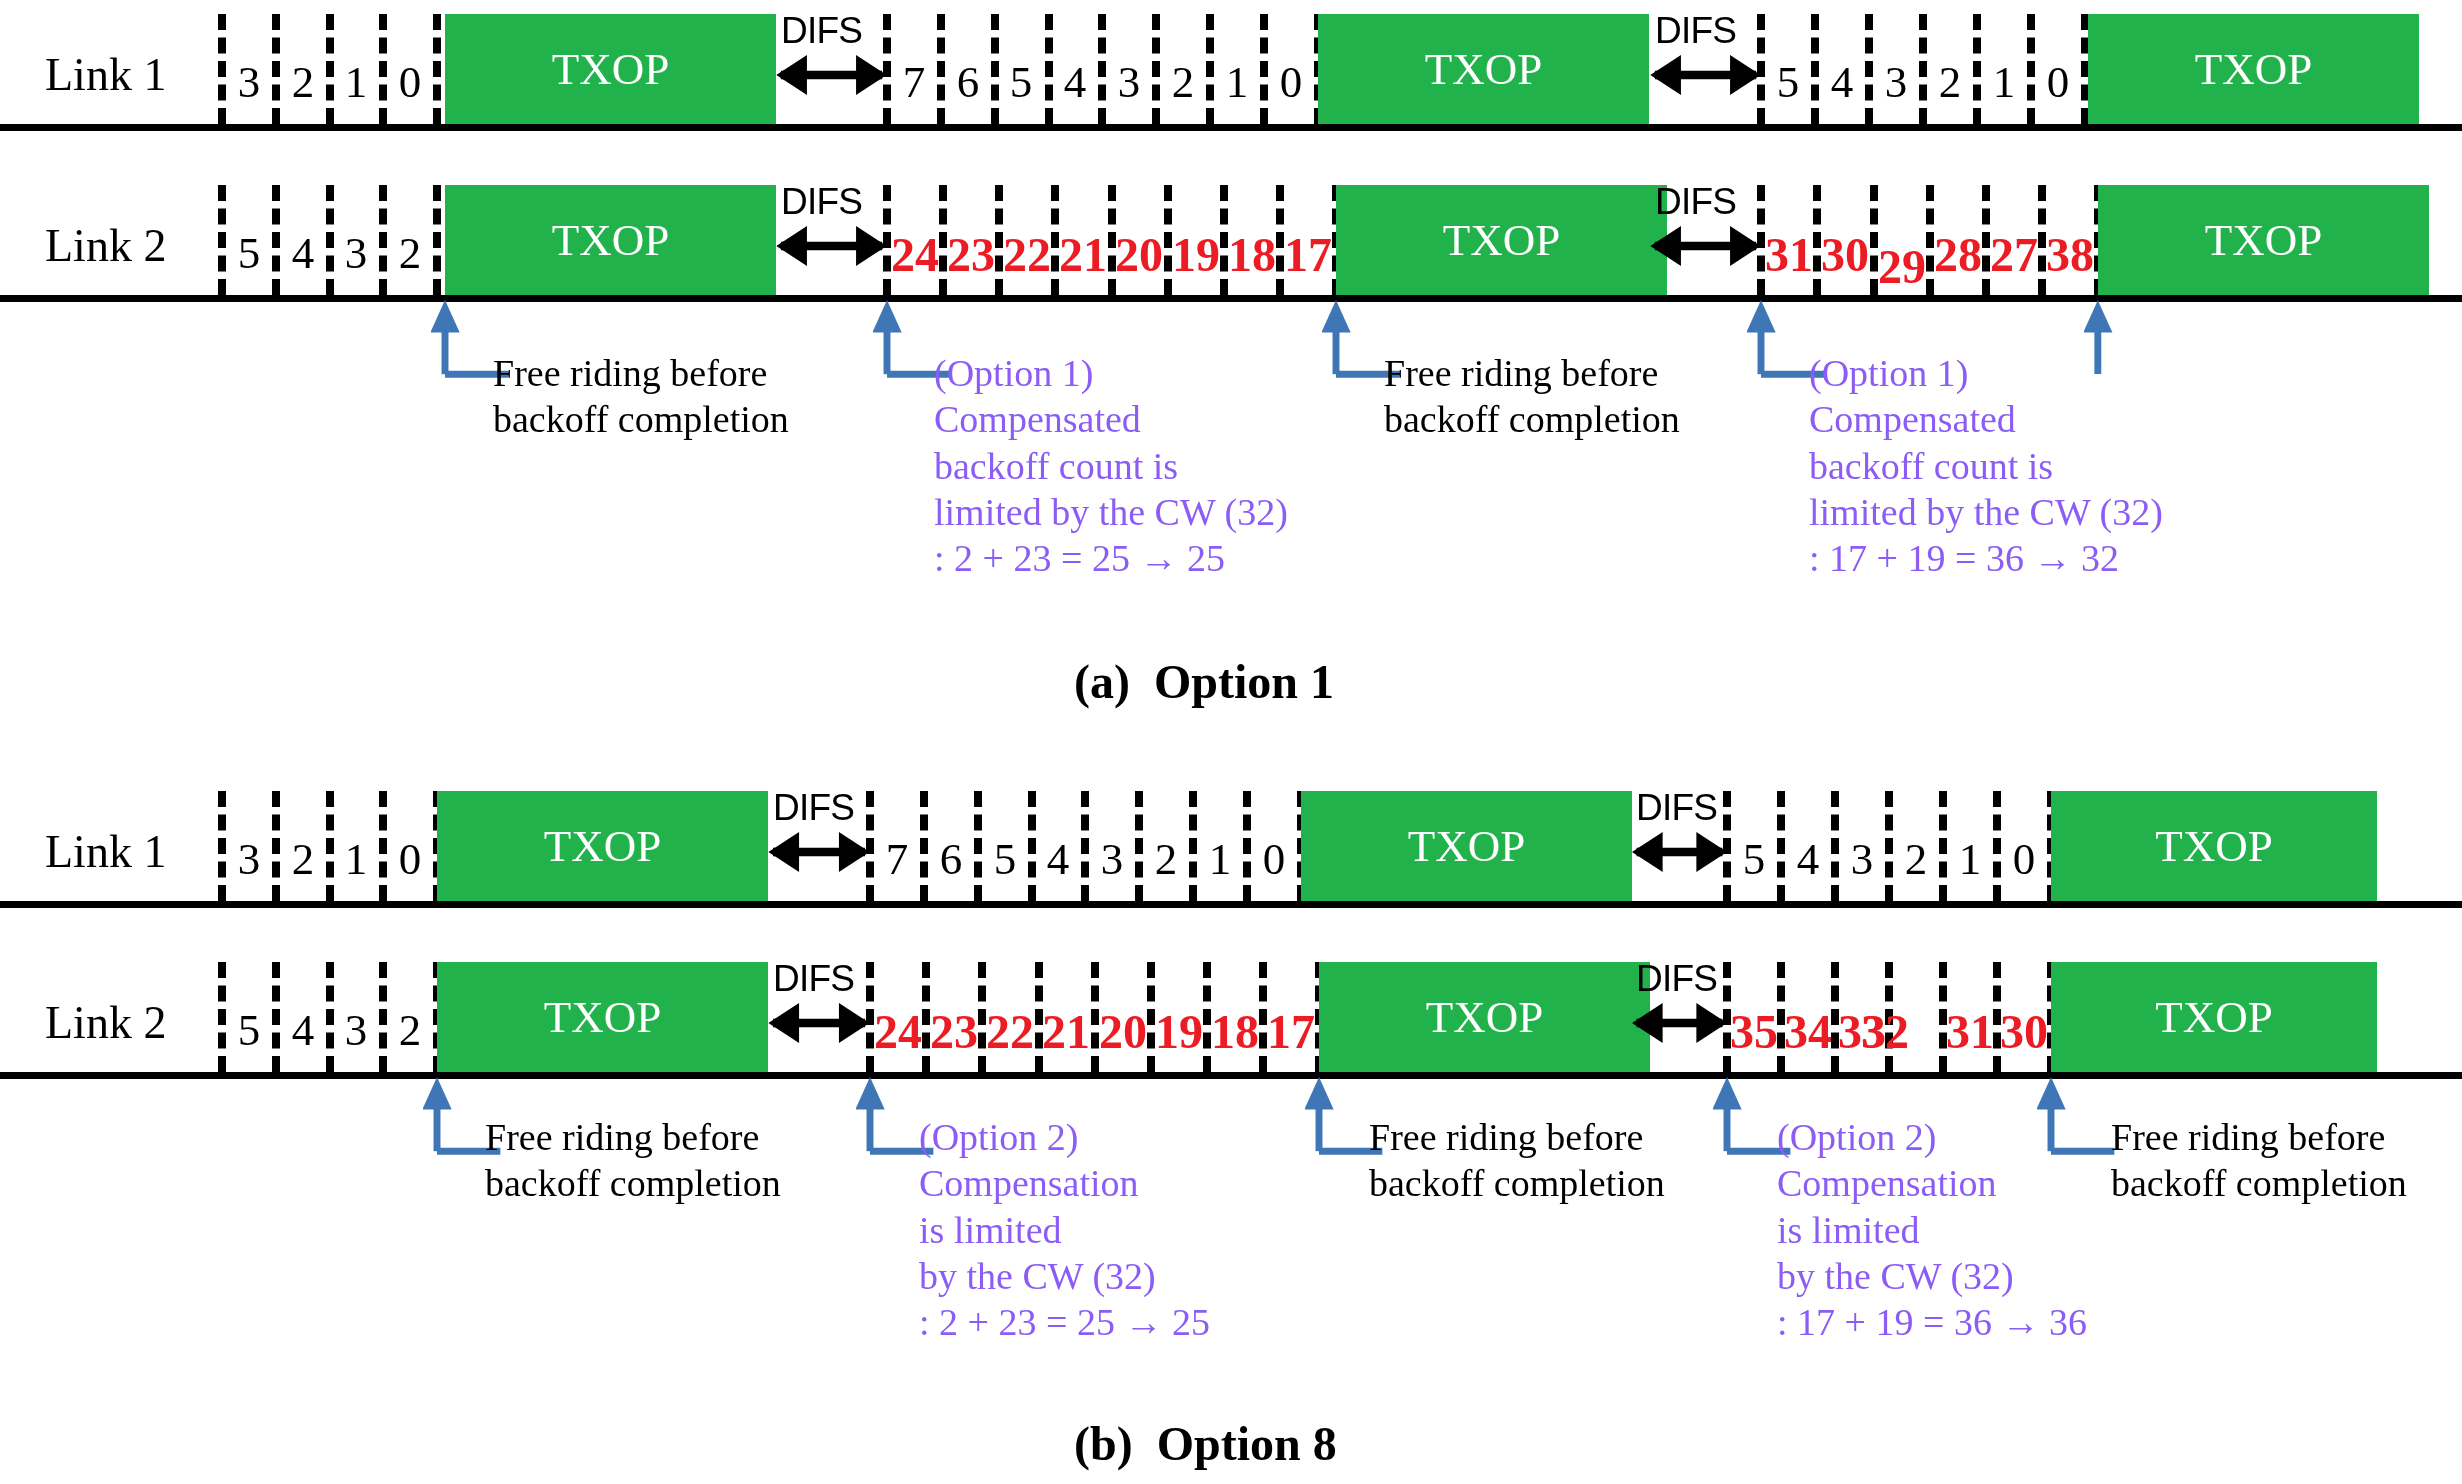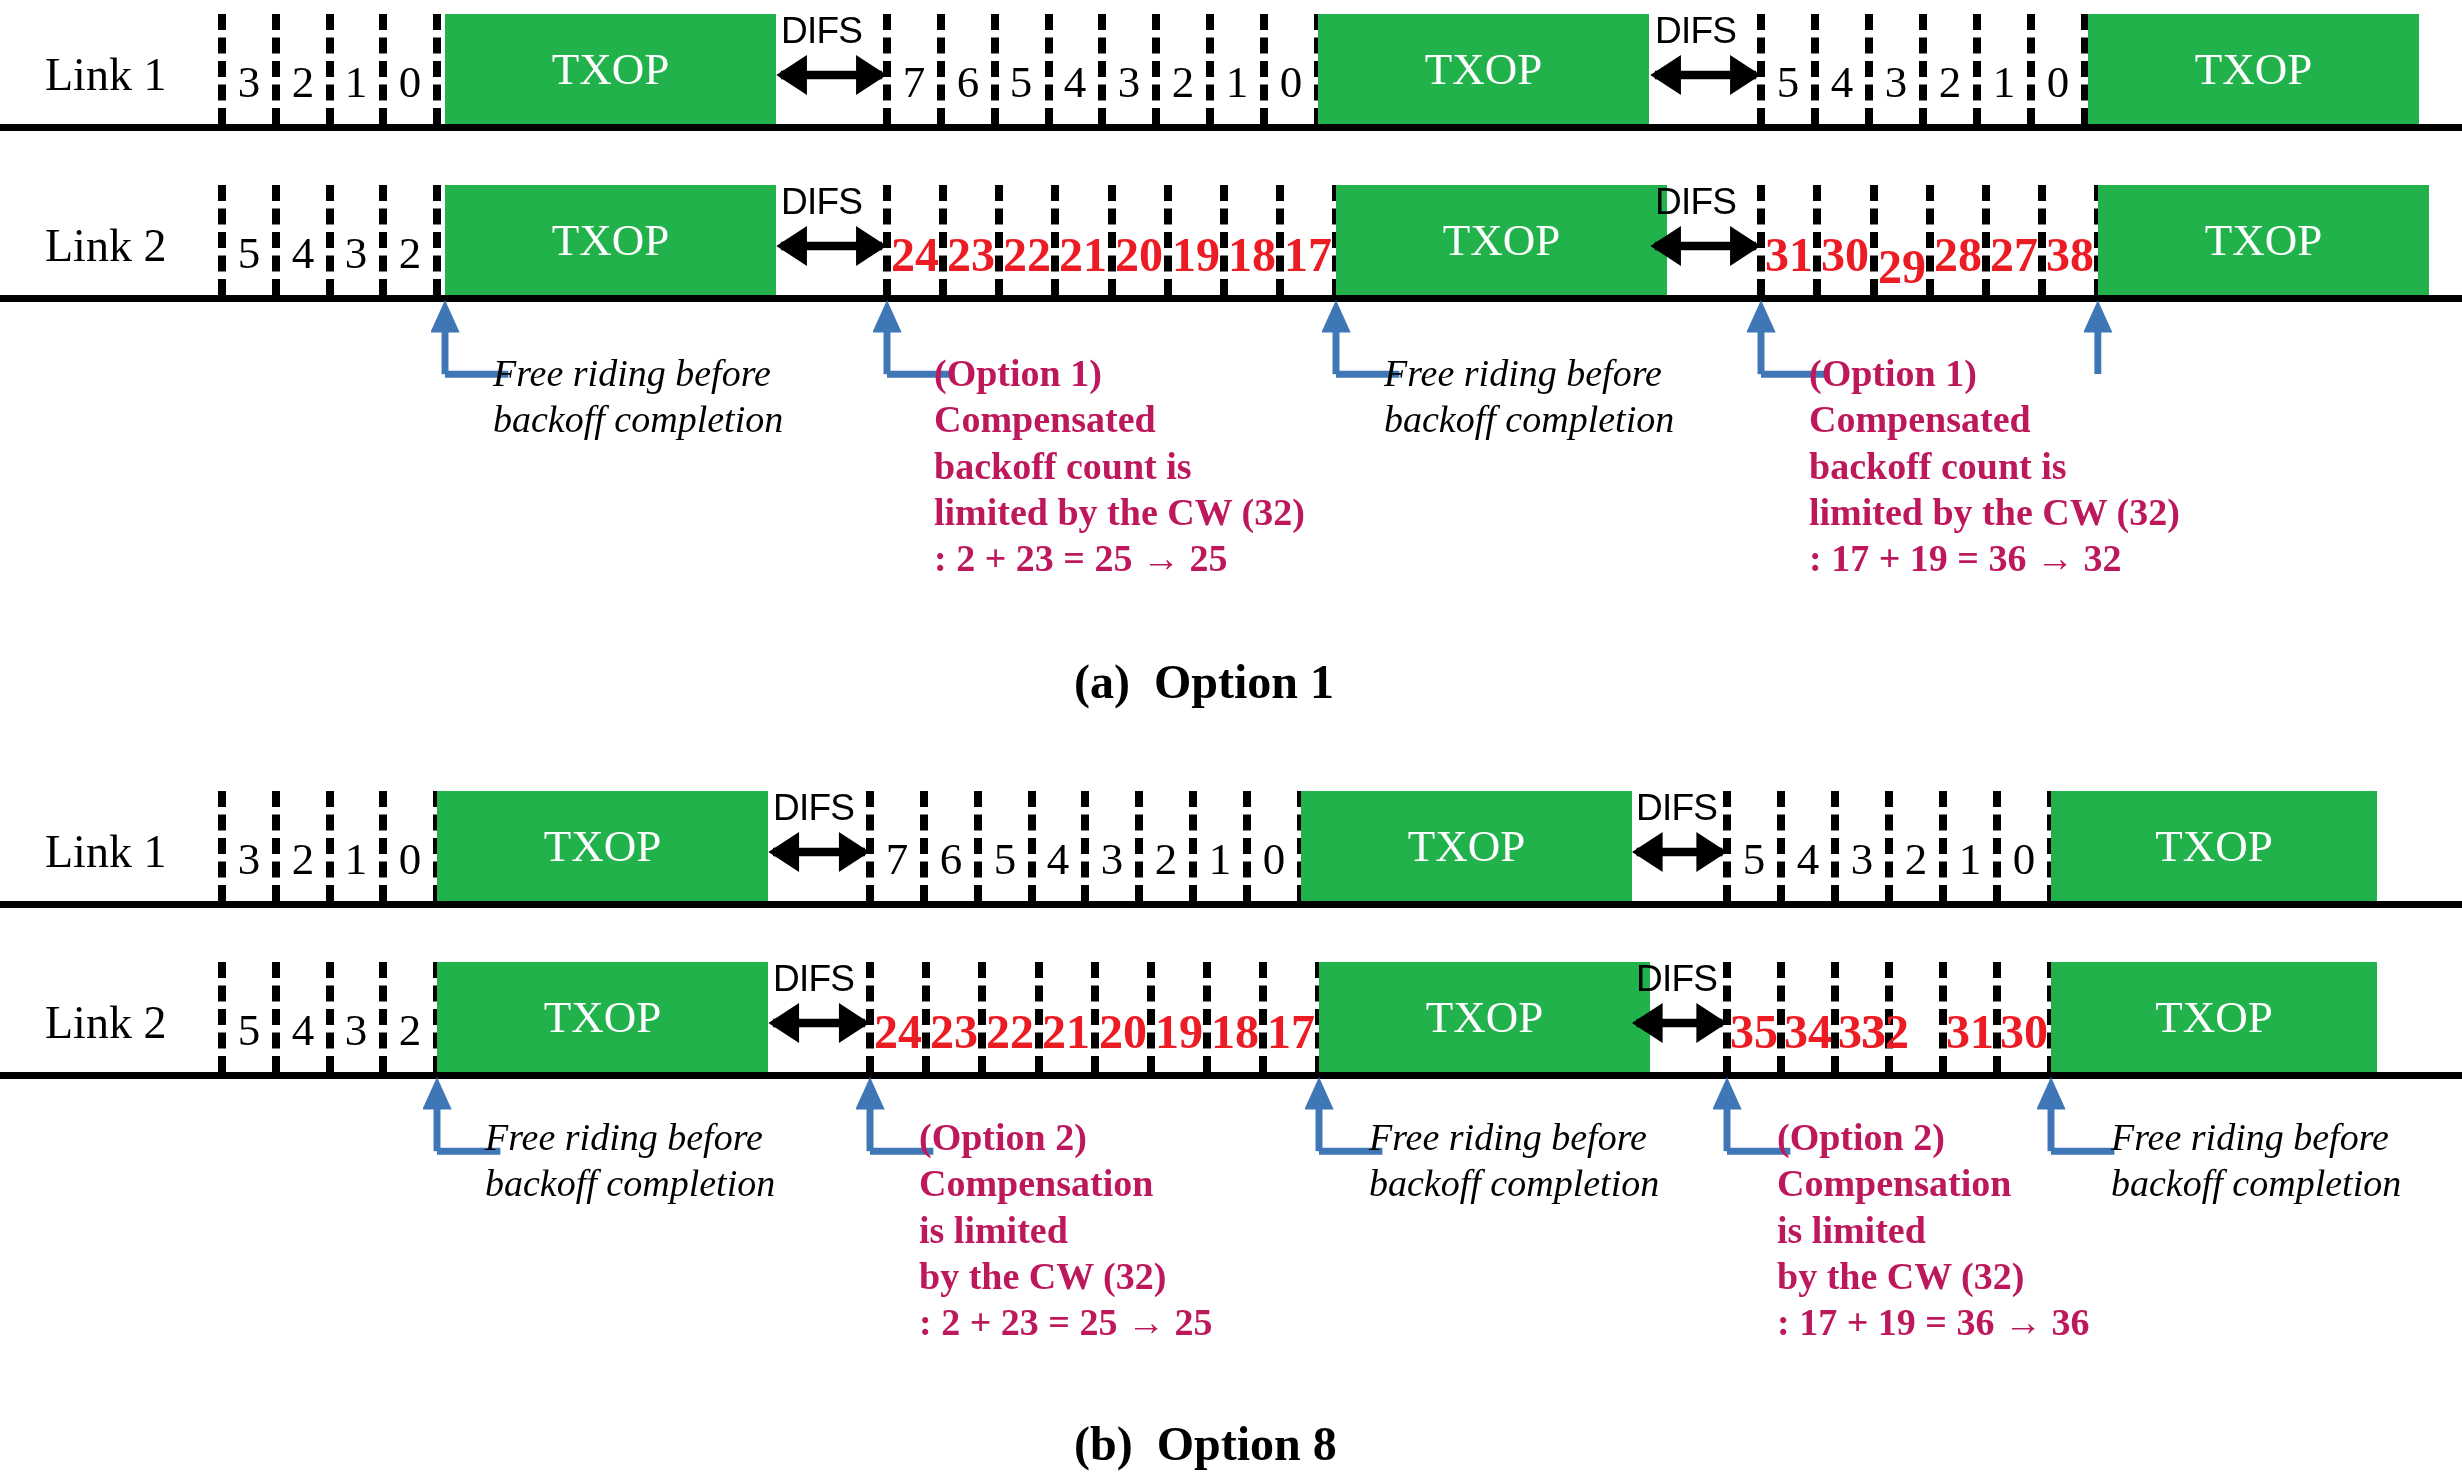--- a/index.html
+++ b/index.html
@@ -63,22 +63,22 @@
 
   
   .marker{position:absolute;}
 
   .note{
     position:absolute;
     font-size:38px;
     line-height:1.22;
     white-space:pre;
   }
-  .note.black{color:#000;font-family:"Liberation Serif","DejaVu Serif",serif;font-style:italic;}
-  .note.blue{color:#be185d;font-weight:bold;font-family:"Liberation Serif","DejaVu Serif",serif;}
+  .note.black{color:#000;font-family:"Liberation Serif","DejaVu Serif",serif;}
+  .note.blue{color:#8b5cf6;font-weight:normal;font-family:"Liberation Serif","DejaVu Serif",serif;}
 
   .caption{
     position:absolute;
     font-size:48px;
     font-weight:bold;
     white-space:pre;
     line-height:1;
   }
 </style>
 </head>

